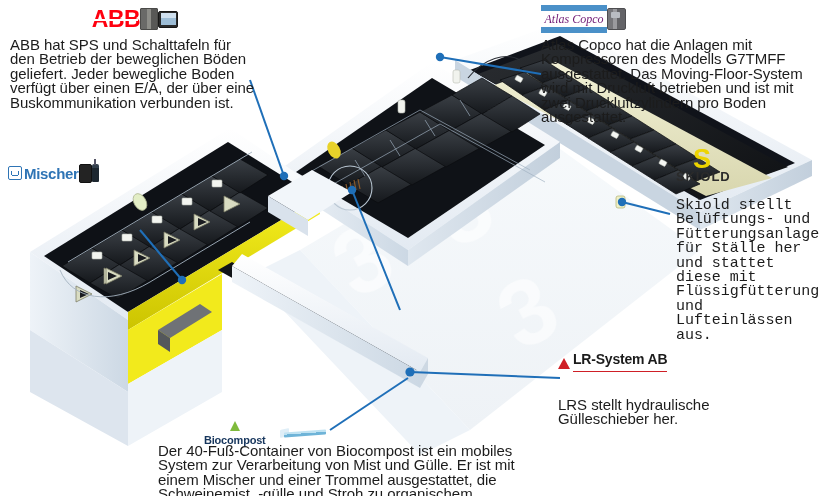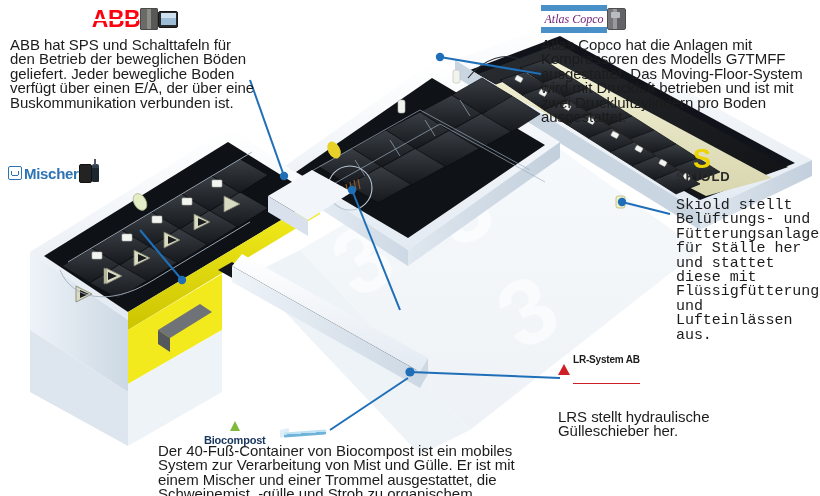--- a/index.html
+++ b/index.html
@@ -39,22 +39,22 @@
   
   .logo-skiold{text-align:center;width:52px;}
   .sk-s{font-family:"Liberation Sans",sans-serif;font-weight:bold;font-size:27px;
     color:#edd400;line-height:26px;}
   .sk-t{font-size:13px;font-weight:bold;color:#2b2b2b;letter-spacing:0.9px;line-height:10px;}
 
   
   .logo-lrs{display:flex;align-items:center;gap:3px;}
   .lrs-tri{width:0;height:0;border-left:6px solid transparent;border-right:6px solid transparent;
     border-bottom:11px solid #cf1f26;}
-  .lrs-txt{font-size:10px;font-weight:bold;color:#1b1b1b;border-bottom:1.4px solid #cf1f26;
-    padding-bottom:18px;line-height:11px;letter-spacing:-0.2px;}
+  .lrs-txt{font-size:14px;font-weight:bold;color:#1b1b1b;border-bottom:1.4px solid #cf1f26;
+    padding-bottom:6px;line-height:11px;letter-spacing:-0.2px;}
 
   
   .logo-bio{display:flex;align-items:center;gap:3px;flex-direction:column;}
   .bio-tree{width:0;height:0;border-left:5px solid transparent;border-right:5px solid transparent;
     border-bottom:10px solid #7fba3c;}
   .bio-txt{font-size:11px;font-weight:bold;color:#16355c;letter-spacing:-0.2px;}
 
   
   .dev{display:inline-block;}
   .dev-plc{width:16px;height:20px;background:linear-gradient(90deg,#6a6a68 0 35%,#8d8d88 35% 62%,#585856 62% 100%);

